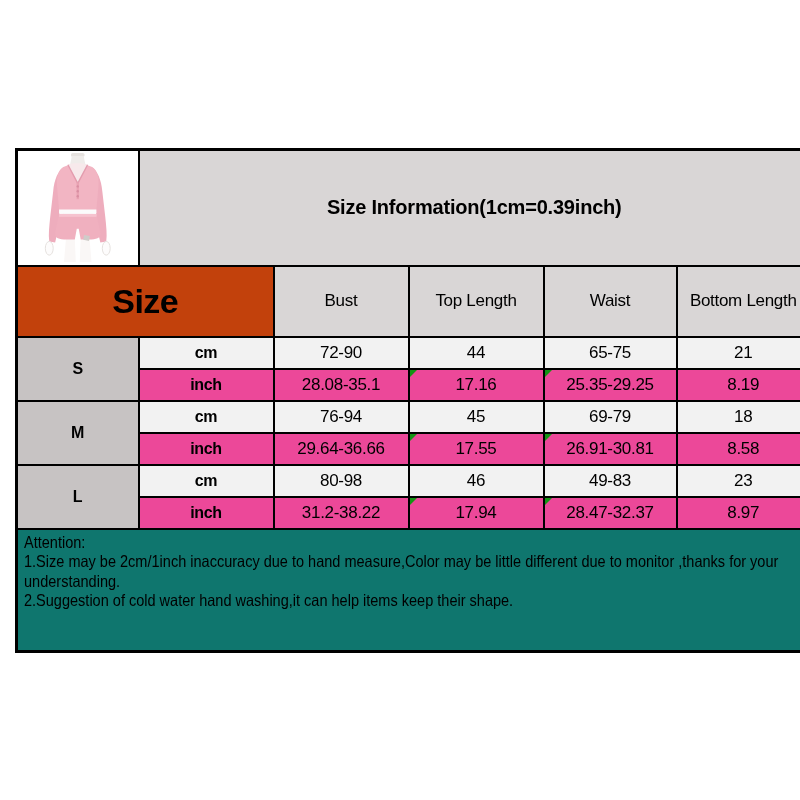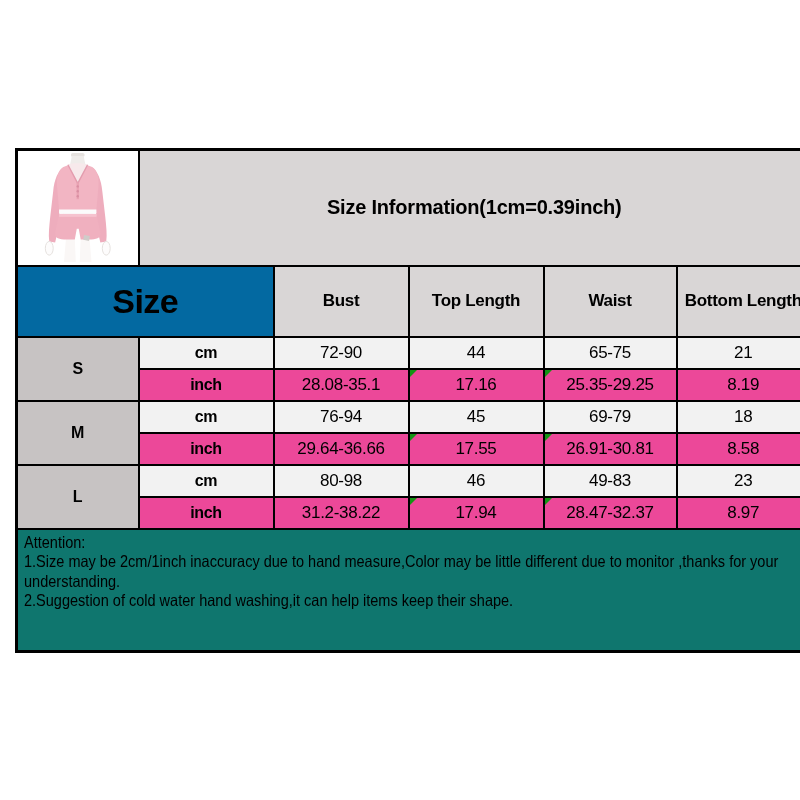--- a/index.html
+++ b/index.html
@@ -15,26 +15,26 @@
   .row-head{height:71px;}
   .row-data{height:32px;}
   .row-attention{height:123px;}
   .cell-image{background:#fff;padding:0;vertical-align:middle;}
   .cell-image svg{display:block;width:100%;height:112px;}
   .cell-title{
     background:#d9d6d6;text-align:center;vertical-align:middle;
     font-weight:bold;font-size:20px;letter-spacing:-0.2px;
   }
   .cell-size-head{
-    background:#0369a1;text-align:center;vertical-align:middle;
+    background:#c2410c;text-align:center;vertical-align:middle;
     font-weight:bold;font-size:34px;letter-spacing:-0.5px;
   }
   .cell-col-head{
     background:#d9d6d6;text-align:center;vertical-align:middle;
-    font-weight:bold;font-size:17px;letter-spacing:-0.3px;
+    font-weight:normal;font-size:17px;letter-spacing:-0.3px;
   }
   .cell-size{
     background:#c7c3c3;text-align:center;vertical-align:middle;
     font-weight:bold;font-size:16px;
   }
   .cell-unit{text-align:center;vertical-align:middle;font-weight:bold;font-size:16px;letter-spacing:-0.3px;margin-top:8px;}
   .cell-val{text-align:center;vertical-align:middle;font-size:17px;letter-spacing:-0.3px;margin-top:43px;}
   .row-cm .cell-unit,.row-cm .cell-val{background:#f2f2f2;}
   .row-inch .cell-unit,.row-inch .cell-val{background:#ec4899;}
   .flag::before{

